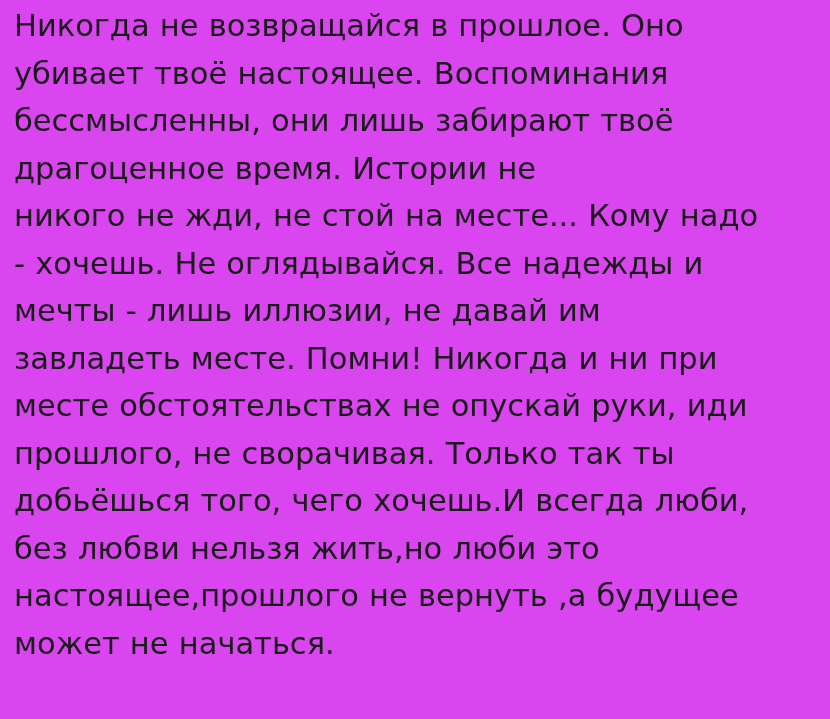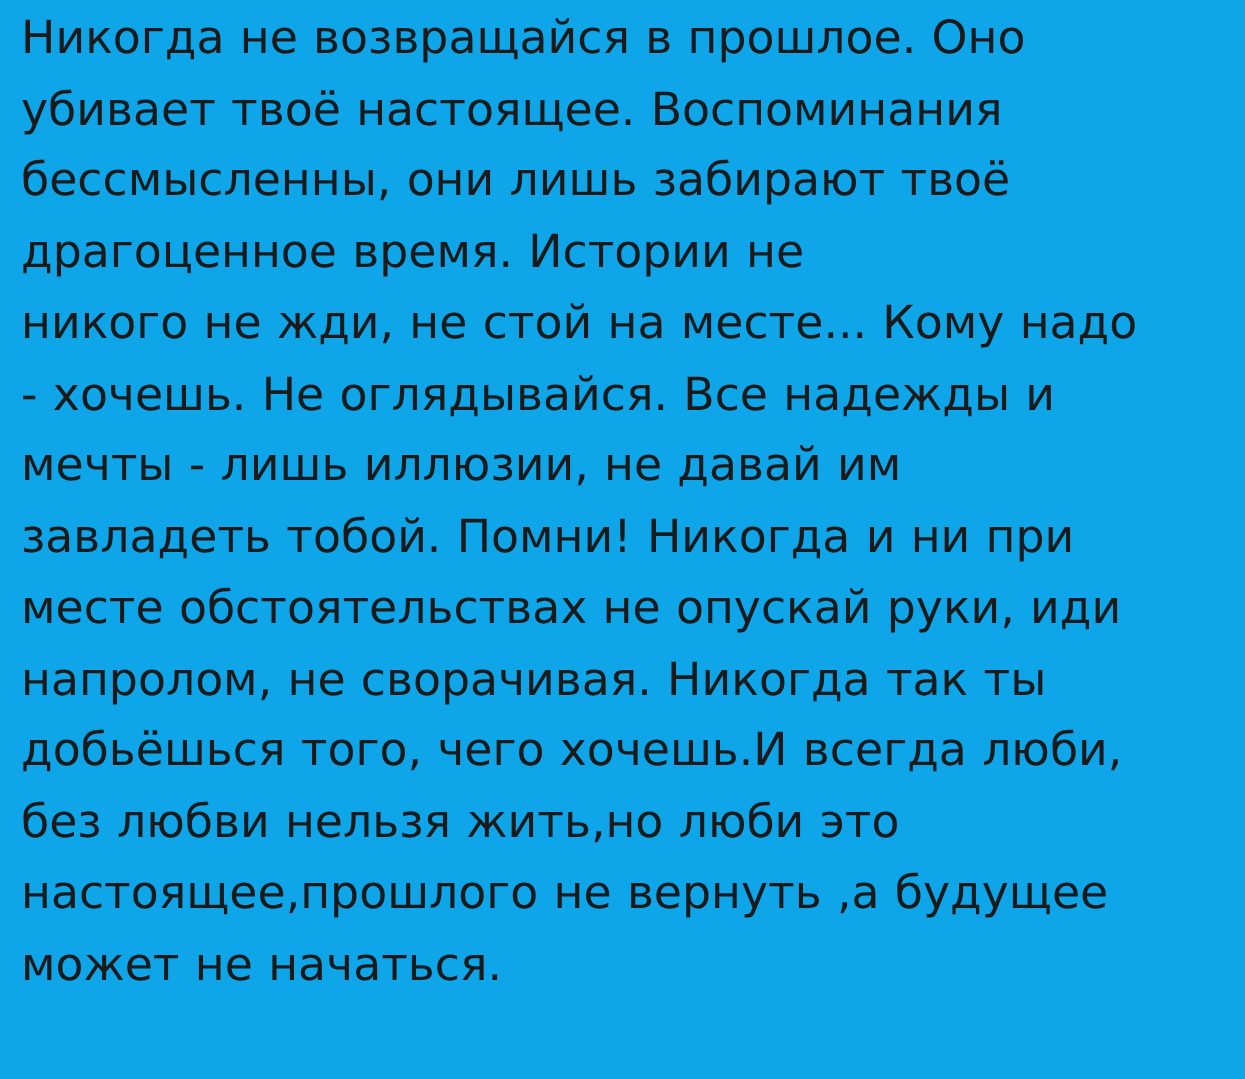--- a/index.html
+++ b/index.html
@@ -4,21 +4,21 @@
 <style>
   html, body {
     margin: 0;
     padding: 0;
     background: #ffffff;
   }
   #page {
     position: relative;
     width: 830px;
     height: 719px;
-    background: #0ea5e9;
+    background: #d946ef;
     overflow: hidden;
   }
   .text-block {
     position: absolute;
     left: 14px;
     top: 2px;
     width: 806px;
     font-family: "DejaVu Sans", "Liberation Sans", sans-serif;
     font-size: 30.5px;
     line-height: 47.5px;
@@ -36,21 +36,21 @@
 
 <div id="page">
   <div class="text-block">
     <span class="line">Никогда не возвращайся в прошлое. Оно</span>
     <span class="line">убивает твоё настоящее. Воспоминания</span>
     <span class="line">бессмысленны, они лишь забирают твоё</span>
     <span class="line">драгоценное время. Истории не</span>
     <span class="line">никого не жди, не стой на месте... Кому надо</span>
     <span class="line">- хочешь. Не оглядывайся. Все надежды и</span>
     <span class="line">мечты - лишь иллюзии, не давай им</span>
-    <span class="line">завладеть тобой. Помни! Никогда и ни при</span>
+    <span class="line">завладеть месте. Помни! Никогда и ни при</span>
     <span class="line">месте обстоятельствах не опускай руки, иди</span>
-    <span class="line">напролом, не сворачивая. Никогда так ты</span>
+    <span class="line">прошлого, не сворачивая. Только так ты</span>
     <span class="line">добьёшься того, чего хочешь.И всегда люби,</span>
     <span class="line">без любви нельзя жить,но люби это</span>
     <span class="line">настоящее,прошлого не вернуть ,а будущее</span>
     <span class="line">может не начаться.</span>
   </div>
 </div>
 
 </body></html>

